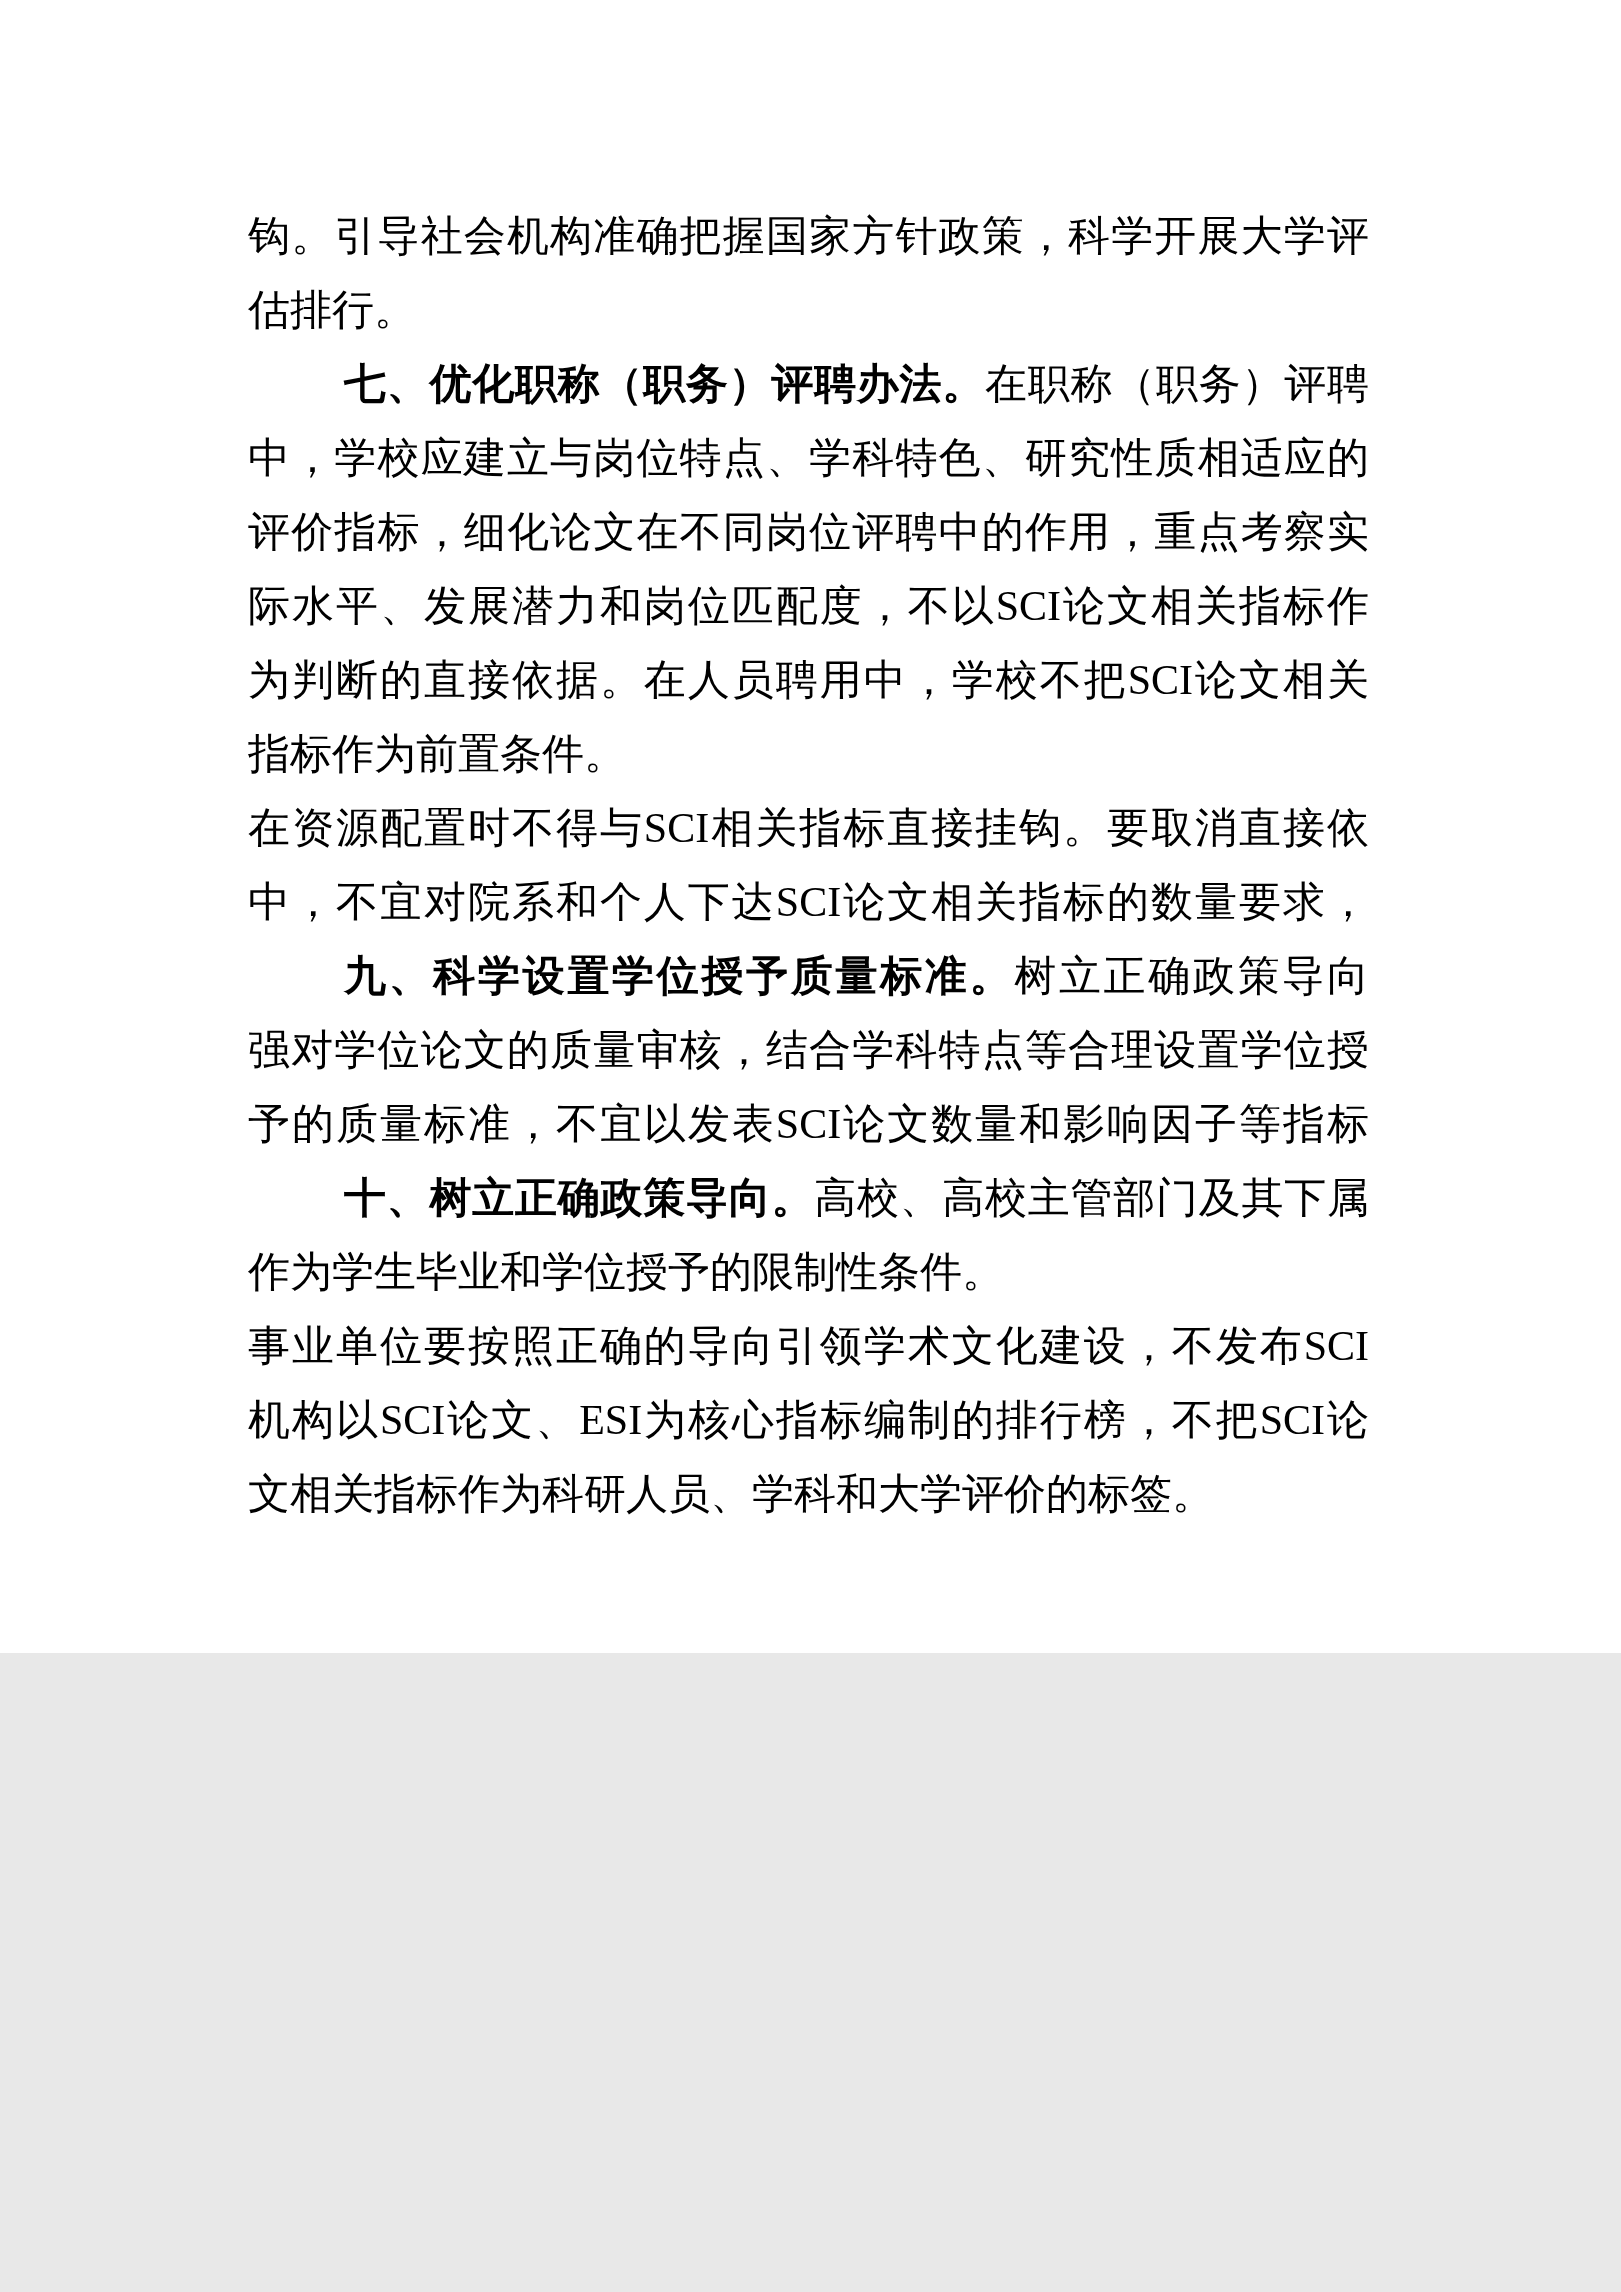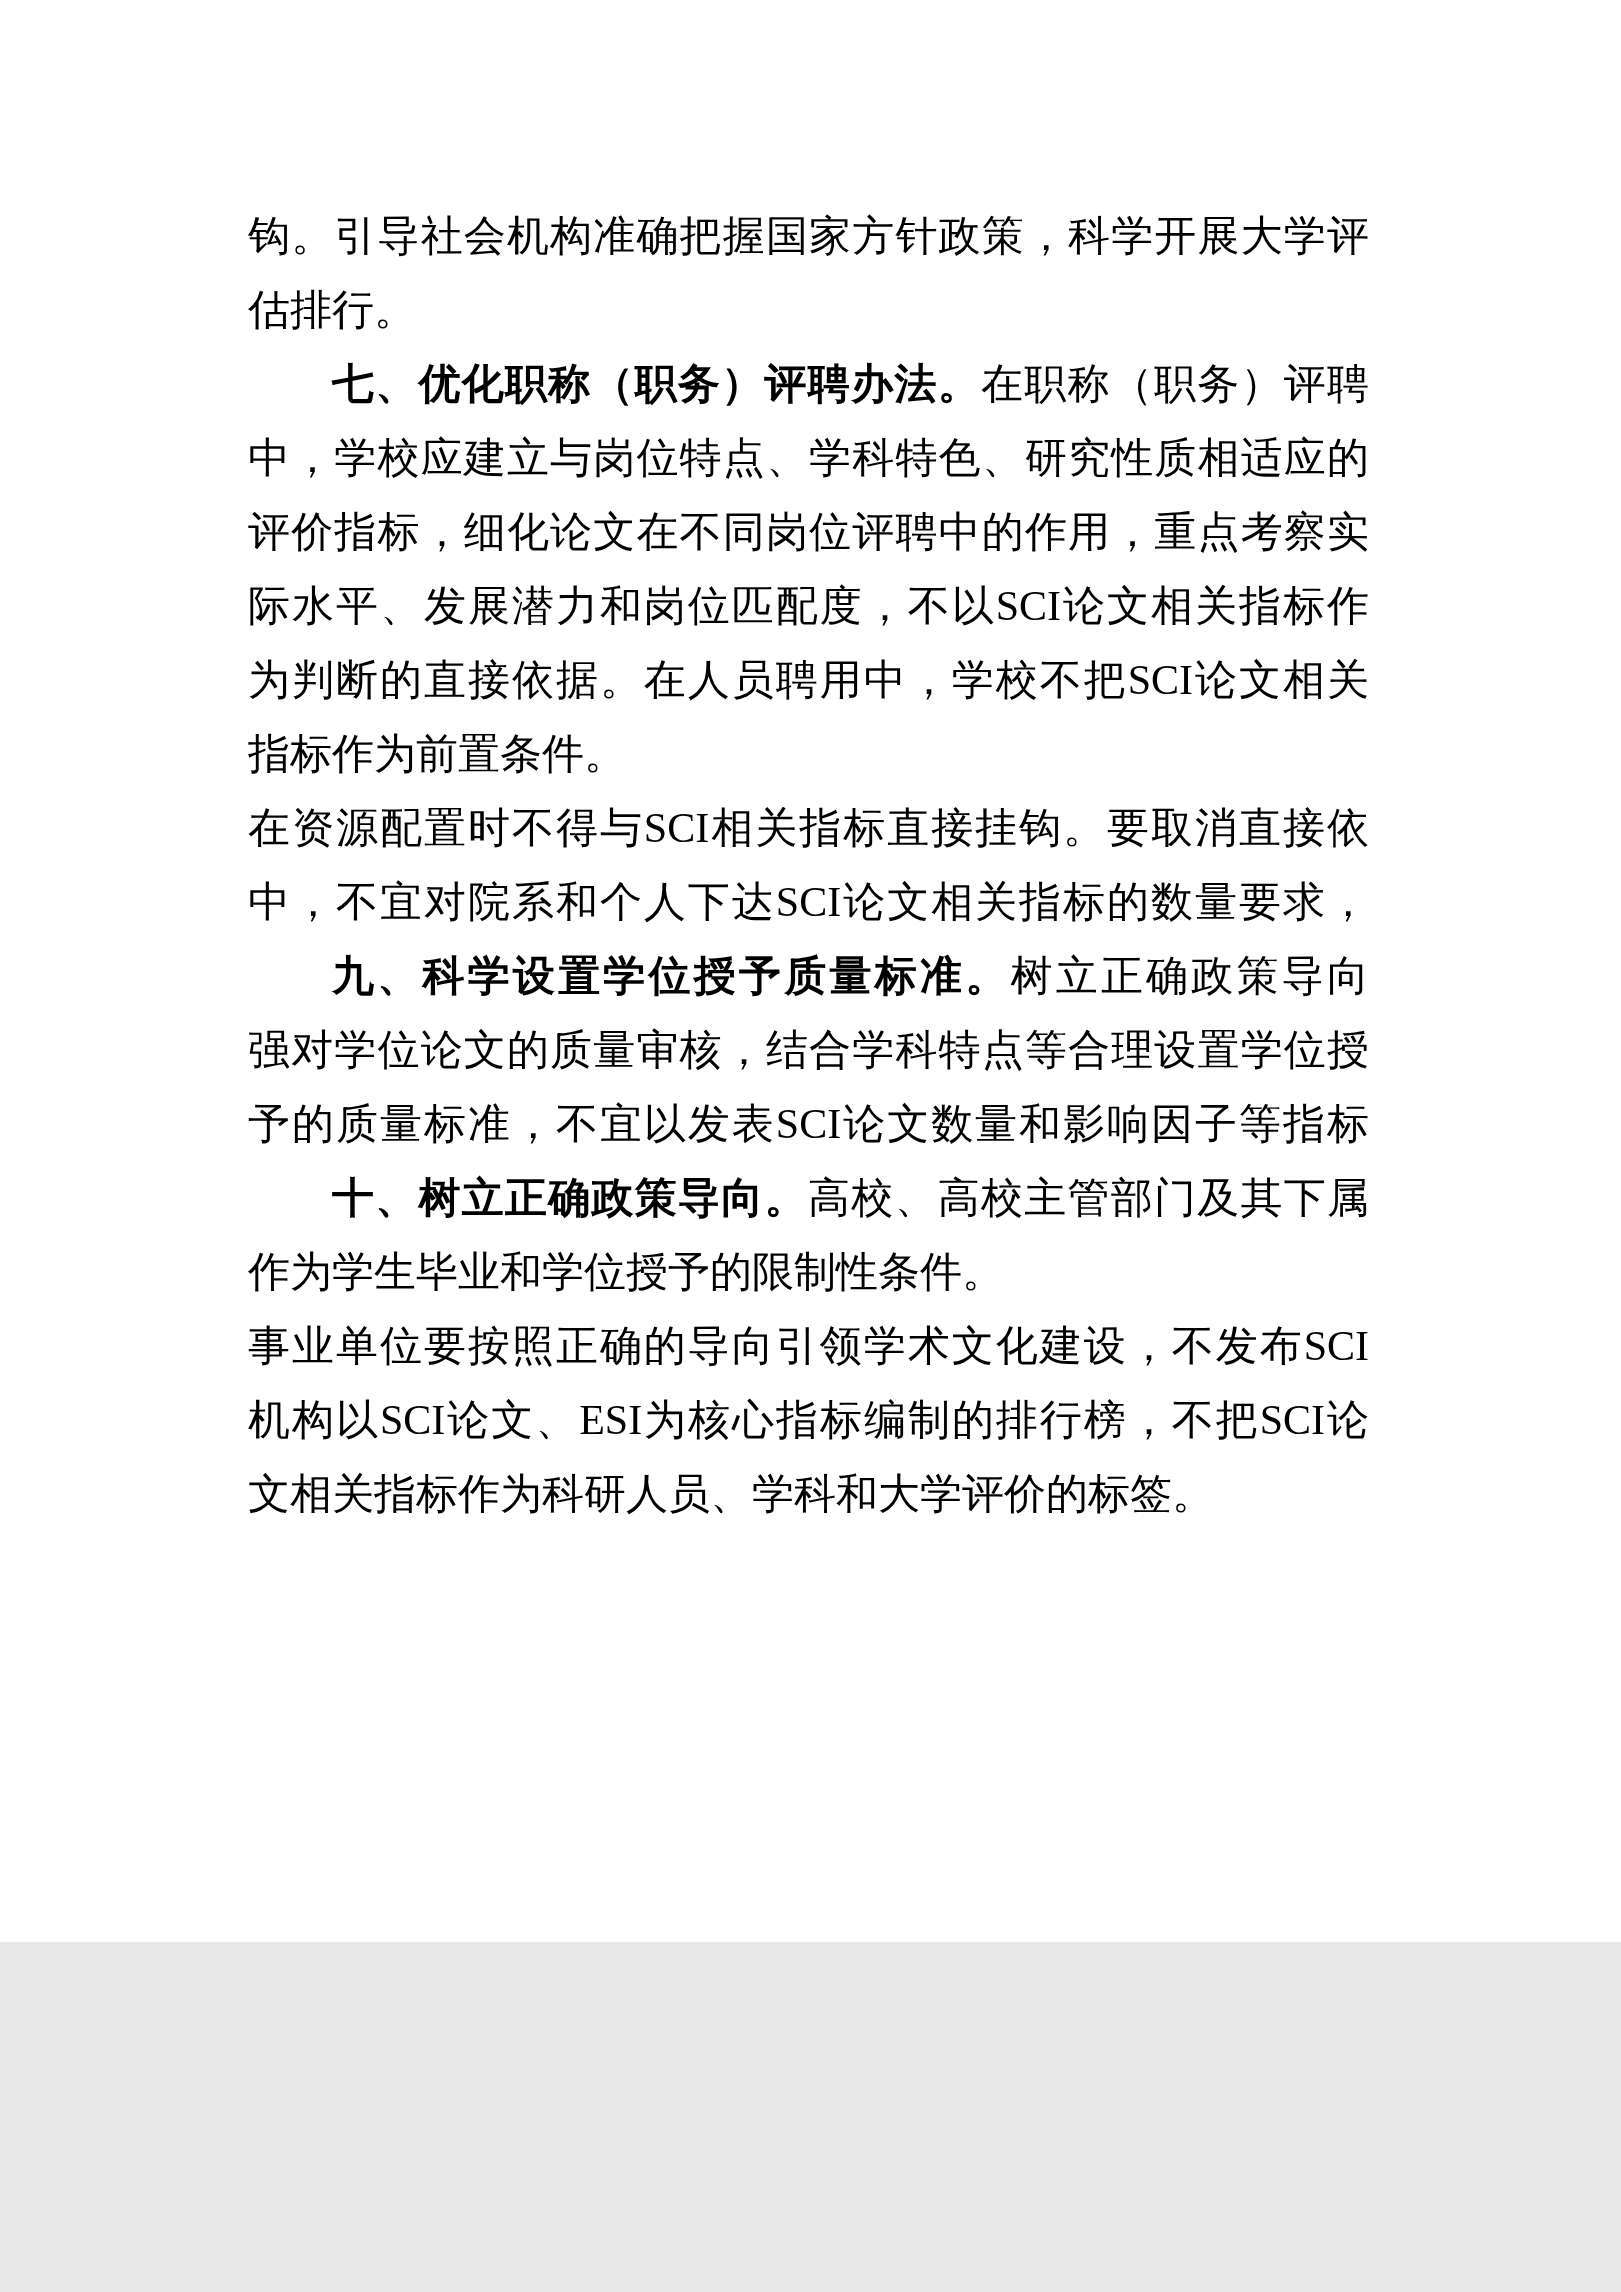--- a/index.html
+++ b/index.html
@@ -1,20 +1,20 @@
 <!DOCTYPE html>
 <html><head>
 <meta charset="utf-8">
 <style>
   html, body { margin: 0; padding: 0; }
   body { background: #e8e8e8; }
   .page {
     position: relative;
     width: 1621px;
-    height: 1942px;
+    height: 1653px;
     background: #ffffff;
     color: #000000;
     font-family: "Liberation Serif", "DejaVu Serif", serif;
     overflow: hidden;
   }
   .text-block {
     position: absolute;
     left: 248px;
     top: 199px;
     width: 1121px;
@@ -34,20 +34,21 @@
   .line.indent {
     padding-left: 84px;
   }
   .body-text {
     font-family: "Liberation Serif", "DejaVu Serif", serif;
     font-weight: 400;
   }
   .heading-text {
     font-family: "Liberation Sans", "DejaVu Sans", sans-serif;
     font-weight: 700;
+    margin-left: 12px;
   }
   .footer {
     position: absolute;
     left: 0;
     top: 2076px;
     width: 100%;
     text-align: center;
     font-size: 41px;
     line-height: 55px;
   }

